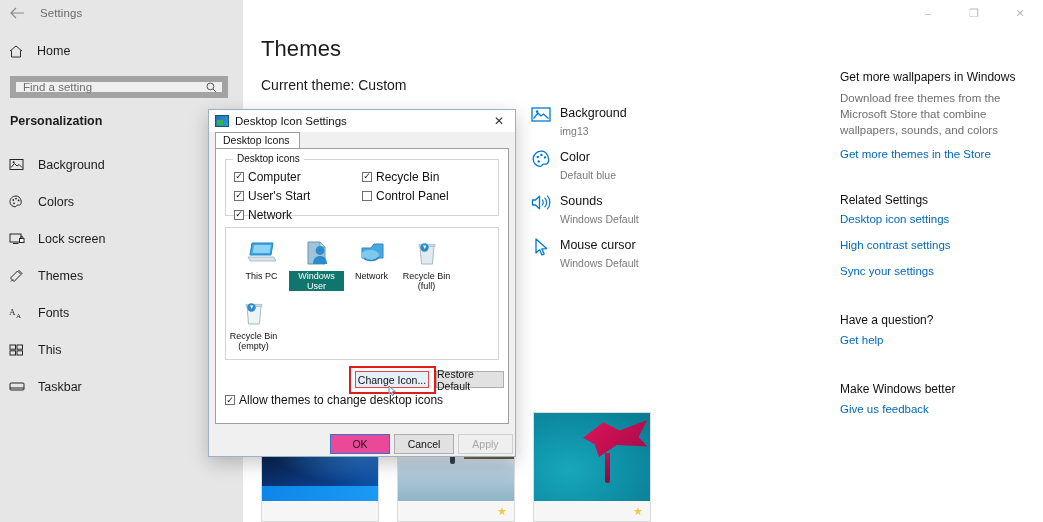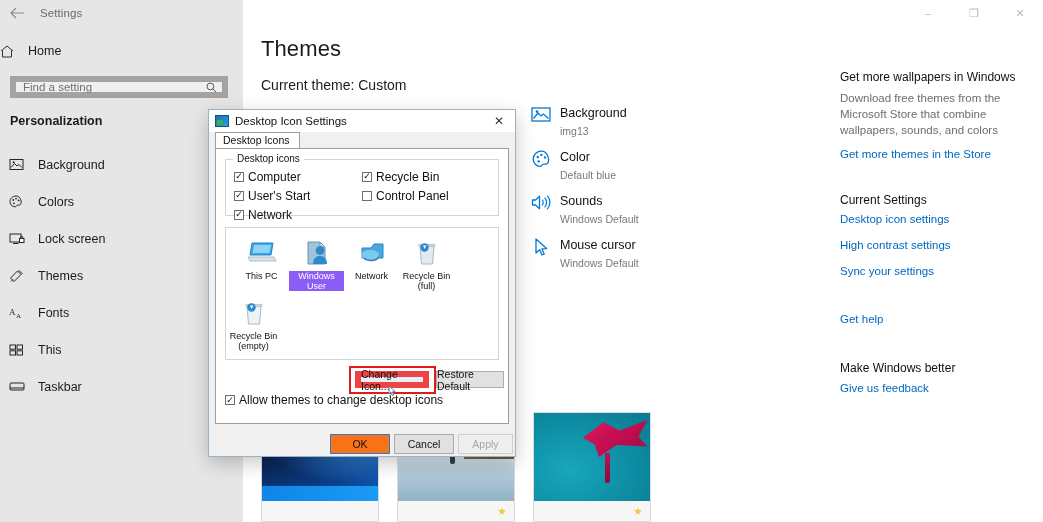--- a/index.html
+++ b/index.html
@@ -22,21 +22,21 @@
   }
   .back-arrow {
     width: 34px; height: 26px; display:flex; align-items:center; justify-content:center;
     color:#8a8a8a; font-size: 13px; line-height:1;
   }
   .app-title {
     font-size: 11.5px; color: #6b6b6b; letter-spacing: .1px; padding-left: 6px;
   }
   .home-row {
     position:absolute; left:0; top:38px; width:286px; height:26px;
-    display:flex; align-items:center; 
+    display:flex; align-items:center; padding-left:9px;
   }
   .home-icon { width:22px; display:flex; align-items:center; justify-content:flex-start; color:#303030; }
   .home-label { font-size:12.5px; color:#1b1b1b; padding-left:6px; }
 
   .search-box {
     position:absolute; left:10px; top:76px; width:218px; height:22px;
     background:#efefef; border:6px solid #a3a3a3;
     display:flex; align-items:center;
   }
   .search-text { flex:1; font-size:11.5px; color:#6f6f6f; padding-left:7px; }
@@ -196,40 +196,40 @@
   .cb-label { font-size:12px; color:#111; padding-left:4px; }
 
   .preview {
     position:absolute; left:9px; top:78px; width:274px; height:133px;
     border:1px solid #d4d4d4; background:#ffffff;
   }
   .ico-row { position:absolute; display:flex; }
   .ico-cell { width:55px; text-align:center; }
   .ico-art { height:34px; display:flex; align-items:center; justify-content:center; }
   .ico-cap { font-size:9px; color:#111; line-height:10px; margin-top:1px; }
-  .ico-cap.sel { background:#8b5cf6; color:#ffffff; display:inline-block; padding:0 1px; }
+  .ico-cap.sel { background:#0f766e; color:#ffffff; display:inline-block; padding:0 1px; }
 
   .btn {
     font-size:10.5px; color:#111; background:#e1e1e1; border:1px solid #adadad;
     height:20px; display:flex; align-items:center; justify-content:center;
   }
   .redbox {
     position:absolute; left:349px; top:366px; width:87px; height:28px;
     border:2px solid #e01b1b;
   }
-  .change-btn { position:absolute; left:355px; top:371px; width:74px; height:17px; background:#e6f0fa; border:6px solid #ef4444; }
+  .change-btn { position:absolute; left:355px; top:371px; width:74px; height:17px; background:#e6f0fa; border:1px solid #ef4444; }
   .restore-btn { position:absolute; left:436px; top:371px; width:68px; height:17px; }
   .allow-cb { position:absolute; left:225px; top:393px; display:flex; align-items:center; }
   .cursor {
     position:absolute; left:388px; top:385px; width:9px; height:12px;
     color:#5b7fa8; font-size:11px; line-height:11px;
   }
 
   .dlg-footer { position:absolute; left:0; top:322px; width:306px; height:25px; }
-  .f-ok { position:absolute; left:122px; top:3px; width:60px; background:#f97316; border:1px solid #2a7ad2; }
+  .f-ok { position:absolute; left:122px; top:3px; width:60px; background:#ec4899; border:1px solid #2a7ad2; }
   .f-cancel { position:absolute; left:186px; top:3px; width:60px; }
   .f-apply { position:absolute; left:250px; top:3px; width:55px; background:#efefef; border:1px solid #cfcfcf; color:#a6a6a6; }
 </style>
 </head>
 <body>
 
 <div id="root">
 
   <div class="sidebar">
 
@@ -447,27 +447,28 @@
   </div>
 
   <div class="rail">
     <div class="rail-block" style="margin-bottom:0">
       <div class="rail-h">Get more wallpapers in Windows</div>
       <div class="rail-p">Download free themes from the Microsoft Store that combine wallpapers, sounds, and colors</div>
       <a class="rail-link" style="margin-top:10px">Get more themes in the Store</a>
     </div>
 
     <div class="rail-block" style="margin-top:33px">
-      <div class="rail-h">Current Settings</div>
+      <div class="rail-h">Related Settings</div>
       <a class="rail-link" style="margin-top:6px">Desktop icon settings</a>
       <a class="rail-link" style="margin-top:14px">High contrast settings</a>
       <a class="rail-link" style="margin-top:14px">Sync your settings</a>
     </div>
 
     <div class="rail-block" style="margin-top:36px">
+      <div class="rail-h">Have a question?</div>
       <a class="rail-link" style="margin-top:7px">Get help</a>
     </div>
 
     <div class="rail-block" style="margin-top:36px">
       <div class="rail-h">Make Windows better</div>
       <a class="rail-link" style="margin-top:7px">Give us feedback</a>
     </div>
   </div>
 
   <div class="dlg">

